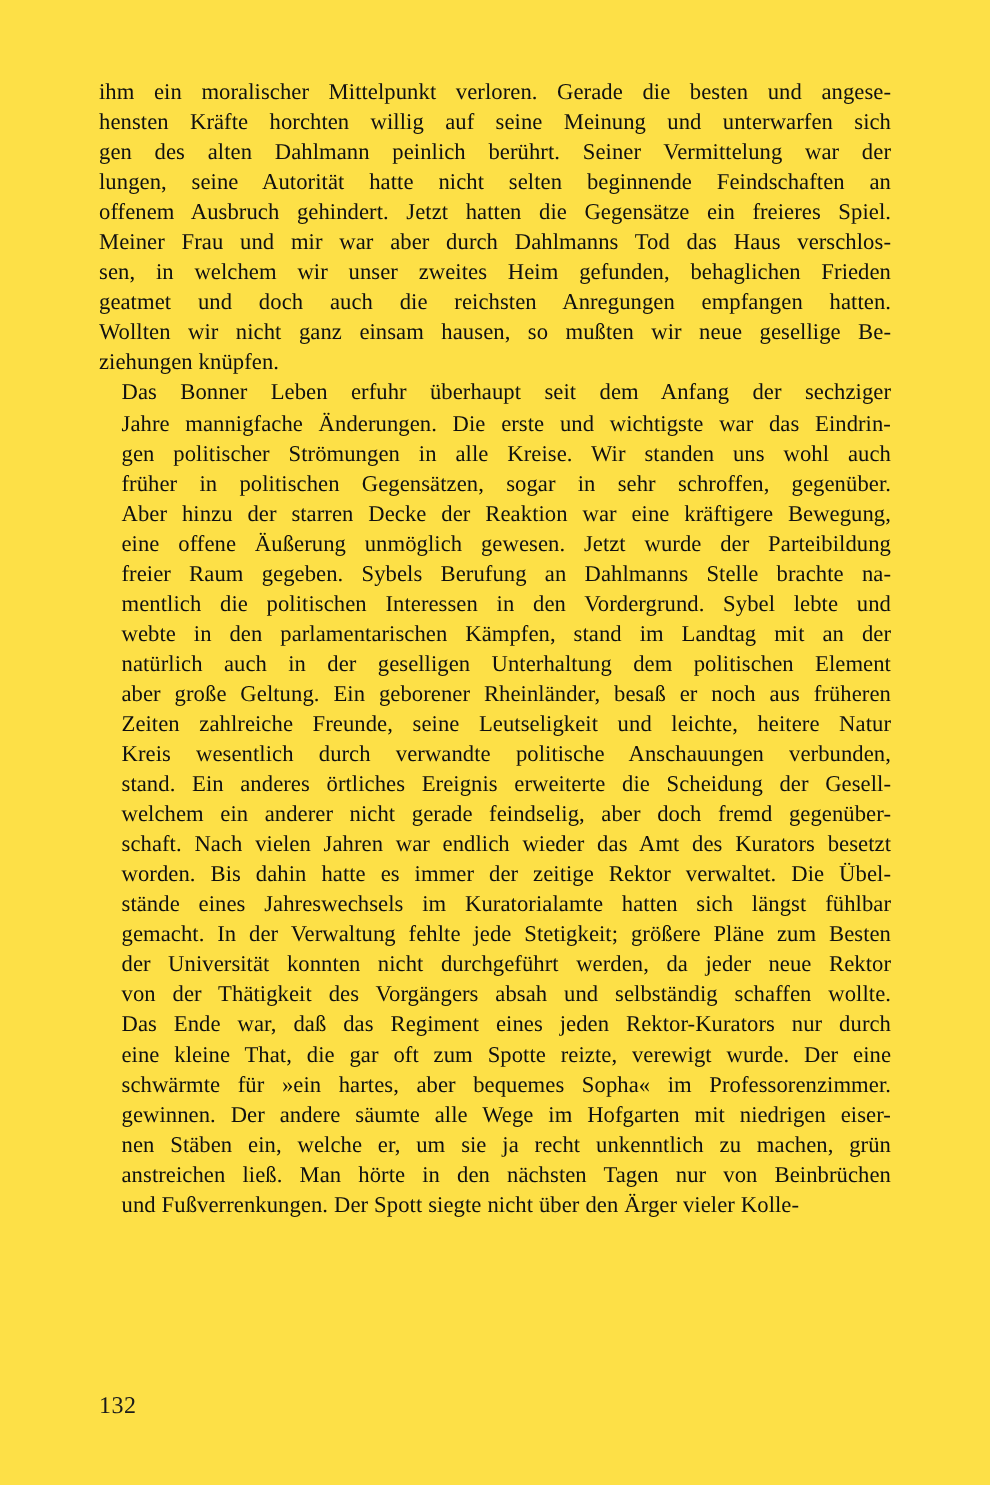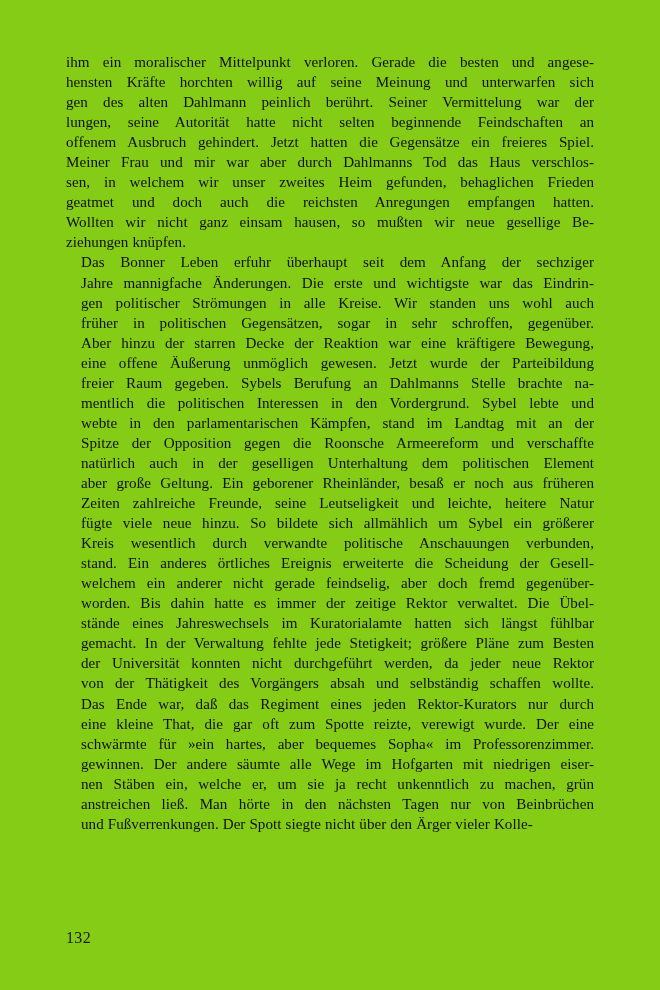--- a/index.html
+++ b/index.html
@@ -14,21 +14,21 @@
     position: relative;
     font-family: "Liberation Serif", "DejaVu Serif", serif;
     color: #101010;
     -webkit-font-smoothing: antialiased;
   }
   .page {
     position: absolute;
     left: 0; top: 0;
     width: 660px;
     height: 990px;
-    background: #84cc16;
+    background: #fde047;
     overflow: hidden;
   }
   .text-block {
     position: absolute;
     left: 66px;
     top: 52px;
     width: 528px;
   }
   .para {
     margin: 0;
@@ -90,28 +90,27 @@
         <p class="para">
           <span class="jline indent">Das Bonner Leben erfuhr überhaupt seit dem Anfang der sechziger</span>
           <span class="jline">Jahre mannigfache Änderungen. Die erste und wichtigste war das Eindrin-</span>
           <span class="jline">gen politischer Strömungen in alle Kreise. Wir standen uns wohl auch</span>
           <span class="jline">früher in politischen Gegensätzen, sogar in sehr schroffen, gegenüber.</span>
           <span class="jline">Aber hinzu der starren Decke der Reaktion war eine kräftigere Bewegung,</span>
           <span class="jline">eine offene Äußerung unmöglich gewesen. Jetzt wurde der Parteibildung</span>
           <span class="jline">freier Raum gegeben. Sybels Berufung an Dahlmanns Stelle brachte na-</span>
           <span class="jline">mentlich die politischen Interessen in den Vordergrund. Sybel lebte und</span>
           <span class="jline">webte in den parlamentarischen Kämpfen, stand im Landtag mit an der</span>
-          <span class="jline">Spitze der Opposition gegen die Roonsche Armeereform und verschaffte</span>
           <span class="jline">natürlich auch in der geselligen Unterhaltung dem politischen Element</span>
           <span class="jline">aber große Geltung. Ein geborener Rheinländer, besaß er noch aus früheren</span>
           <span class="jline">Zeiten zahlreiche Freunde, seine Leutseligkeit und leichte, heitere Natur</span>
-          <span class="jline">fügte viele neue hinzu. So bildete sich allmählich um Sybel ein größerer</span>
           <span class="jline">Kreis wesentlich durch verwandte politische Anschauungen verbunden,</span>
           <span class="jline">stand. Ein anderes örtliches Ereignis erweiterte die Scheidung der Gesell-</span>
           <span class="jline">welchem ein anderer nicht gerade feindselig, aber doch fremd gegenüber-</span>
+          <span class="jline">schaft. Nach vielen Jahren war endlich wieder das Amt des Kurators besetzt</span>
           <span class="jline">worden. Bis dahin hatte es immer der zeitige Rektor verwaltet. Die Übel-</span>
           <span class="jline">stände eines Jahreswechsels im Kuratorialamte hatten sich längst fühlbar</span>
           <span class="jline">gemacht. In der Verwaltung fehlte jede Stetigkeit; größere Pläne zum Besten</span>
           <span class="jline">der Universität konnten nicht durchgeführt werden, da jeder neue Rektor</span>
           <span class="jline">von der Thätigkeit des Vorgängers absah und selbständig schaffen wollte.</span>
           <span class="jline">Das Ende war, daß das Regiment eines jeden Rektor-Kurators nur durch</span>
           <span class="jline">eine kleine That, die gar oft zum Spotte reizte, verewigt wurde. Der eine</span>
           <span class="jline">schwärmte für »ein hartes, aber bequemes Sopha« im Professorenzimmer.</span>
           <span class="jline">gewinnen. Der andere säumte alle Wege im Hofgarten mit niedrigen eiser-</span>
           <span class="jline">nen Stäben ein, welche er, um sie ja recht unkenntlich zu machen, grün</span>

